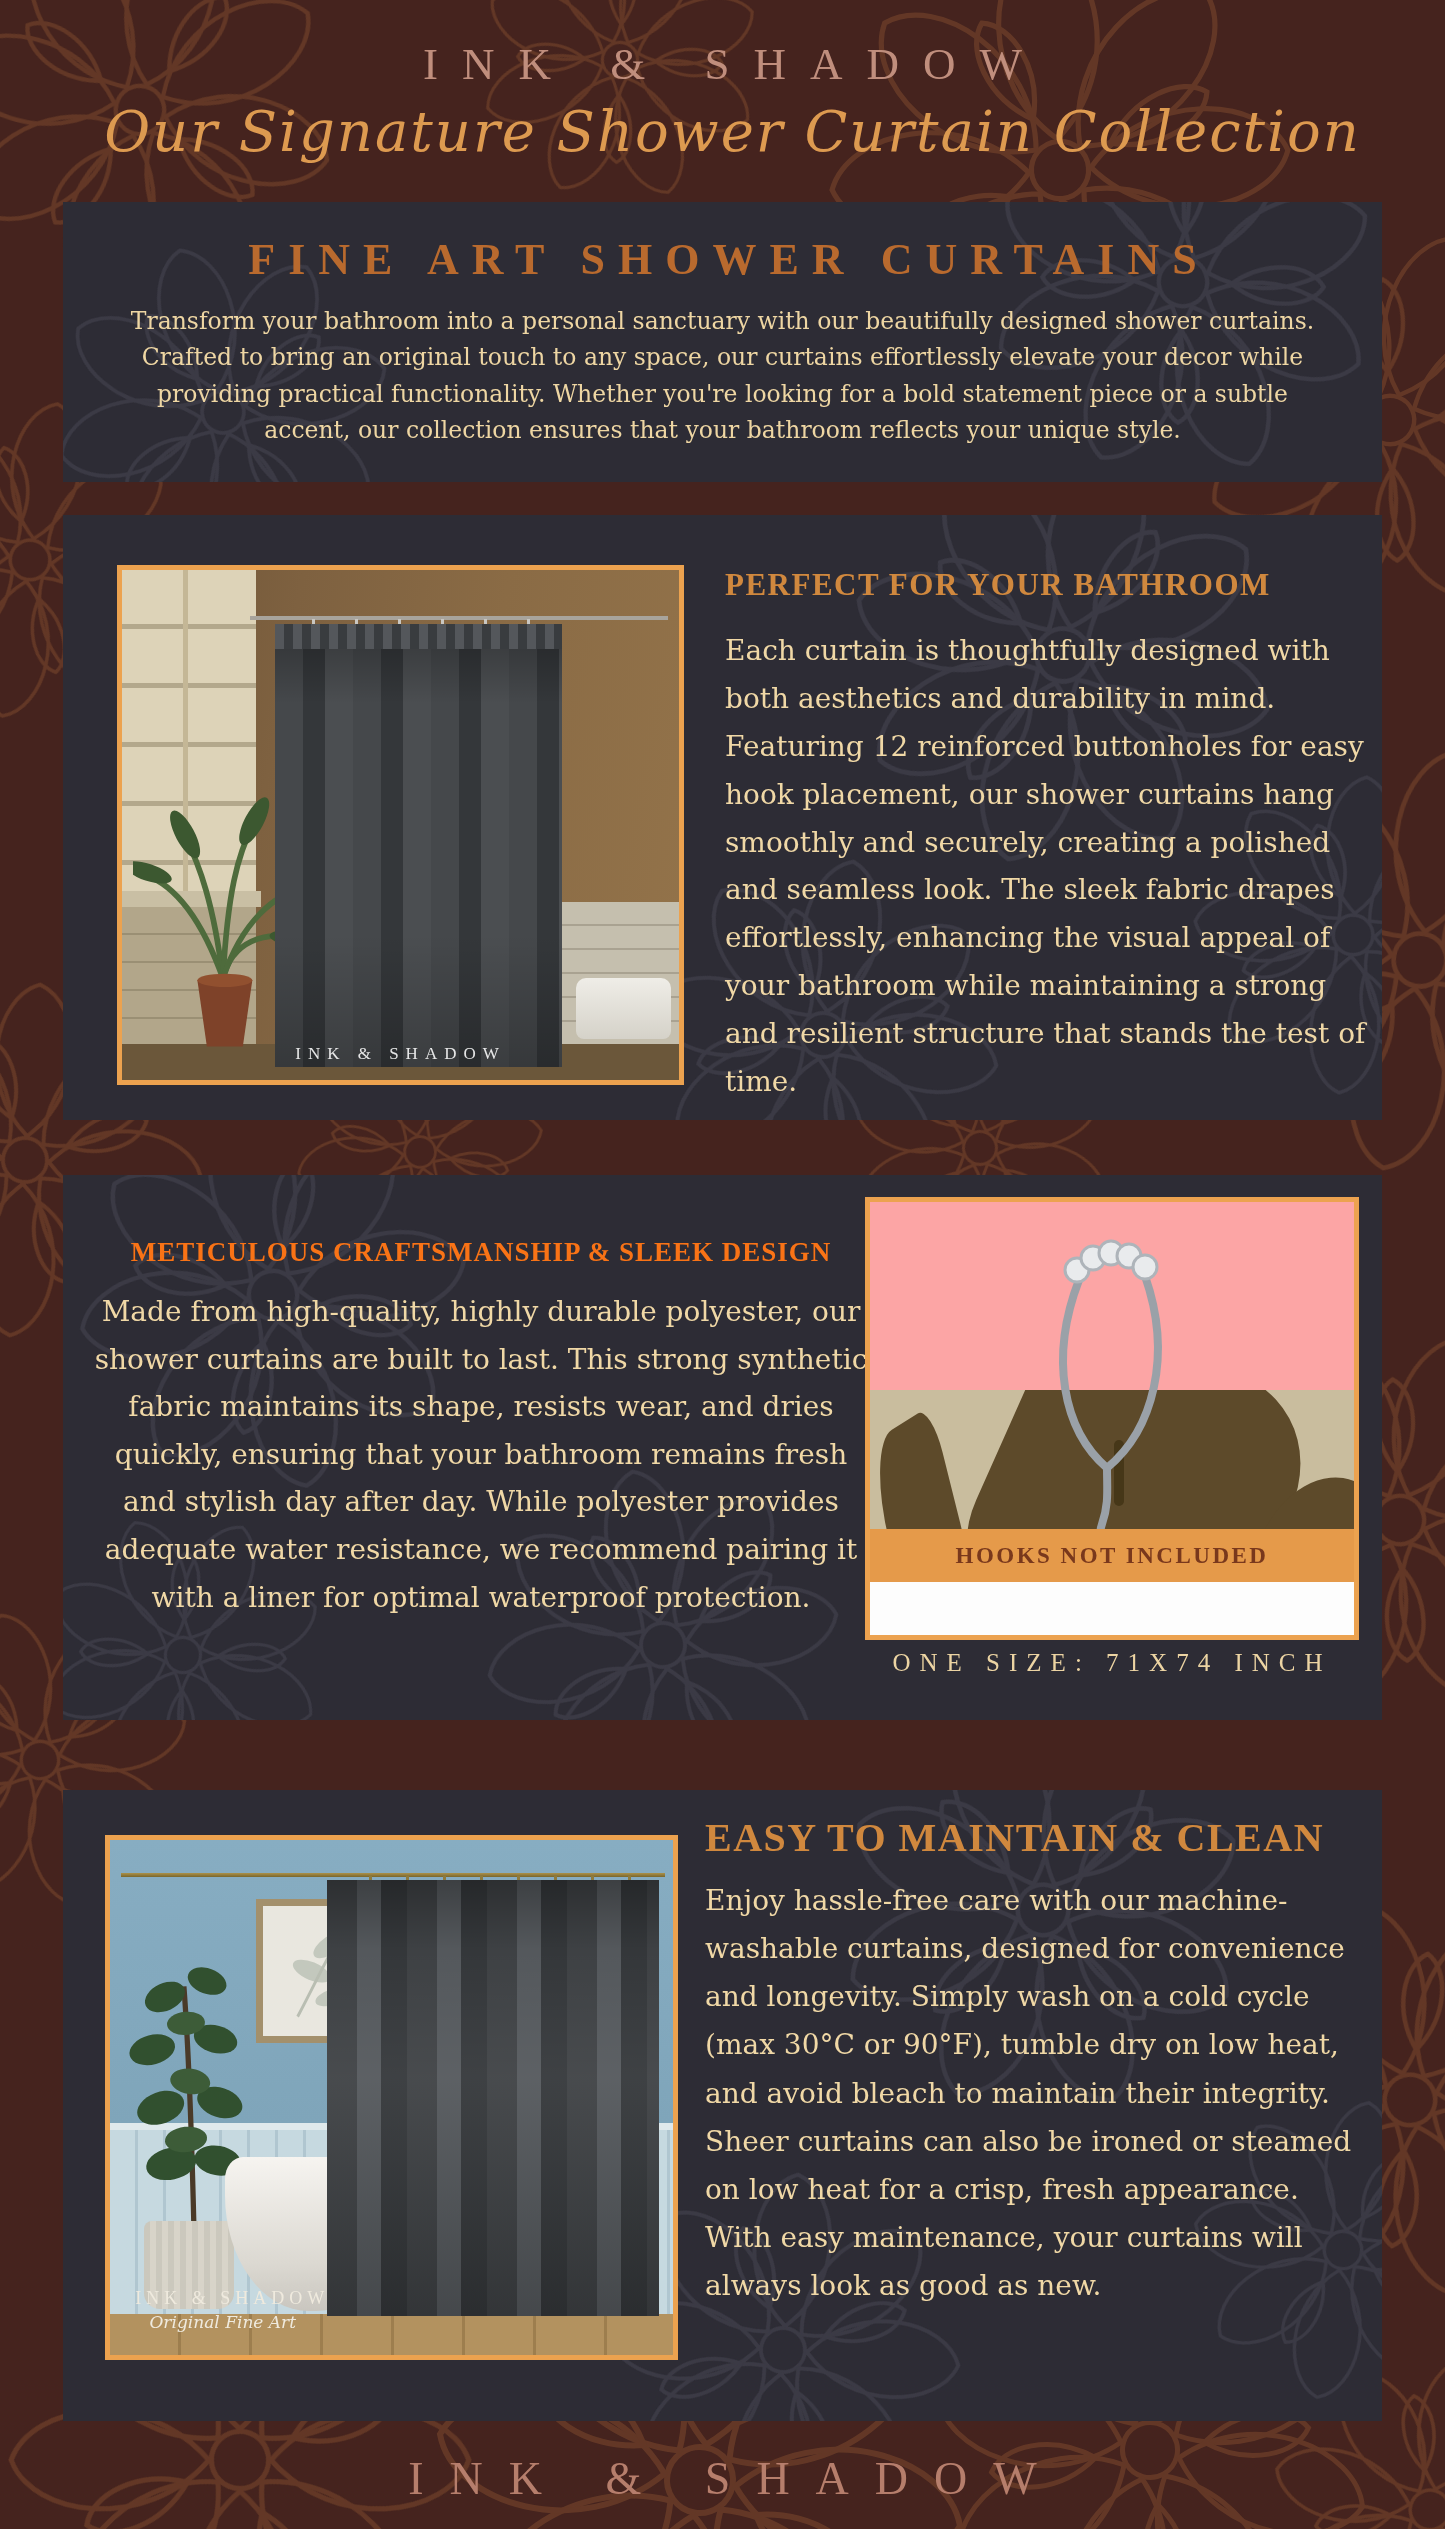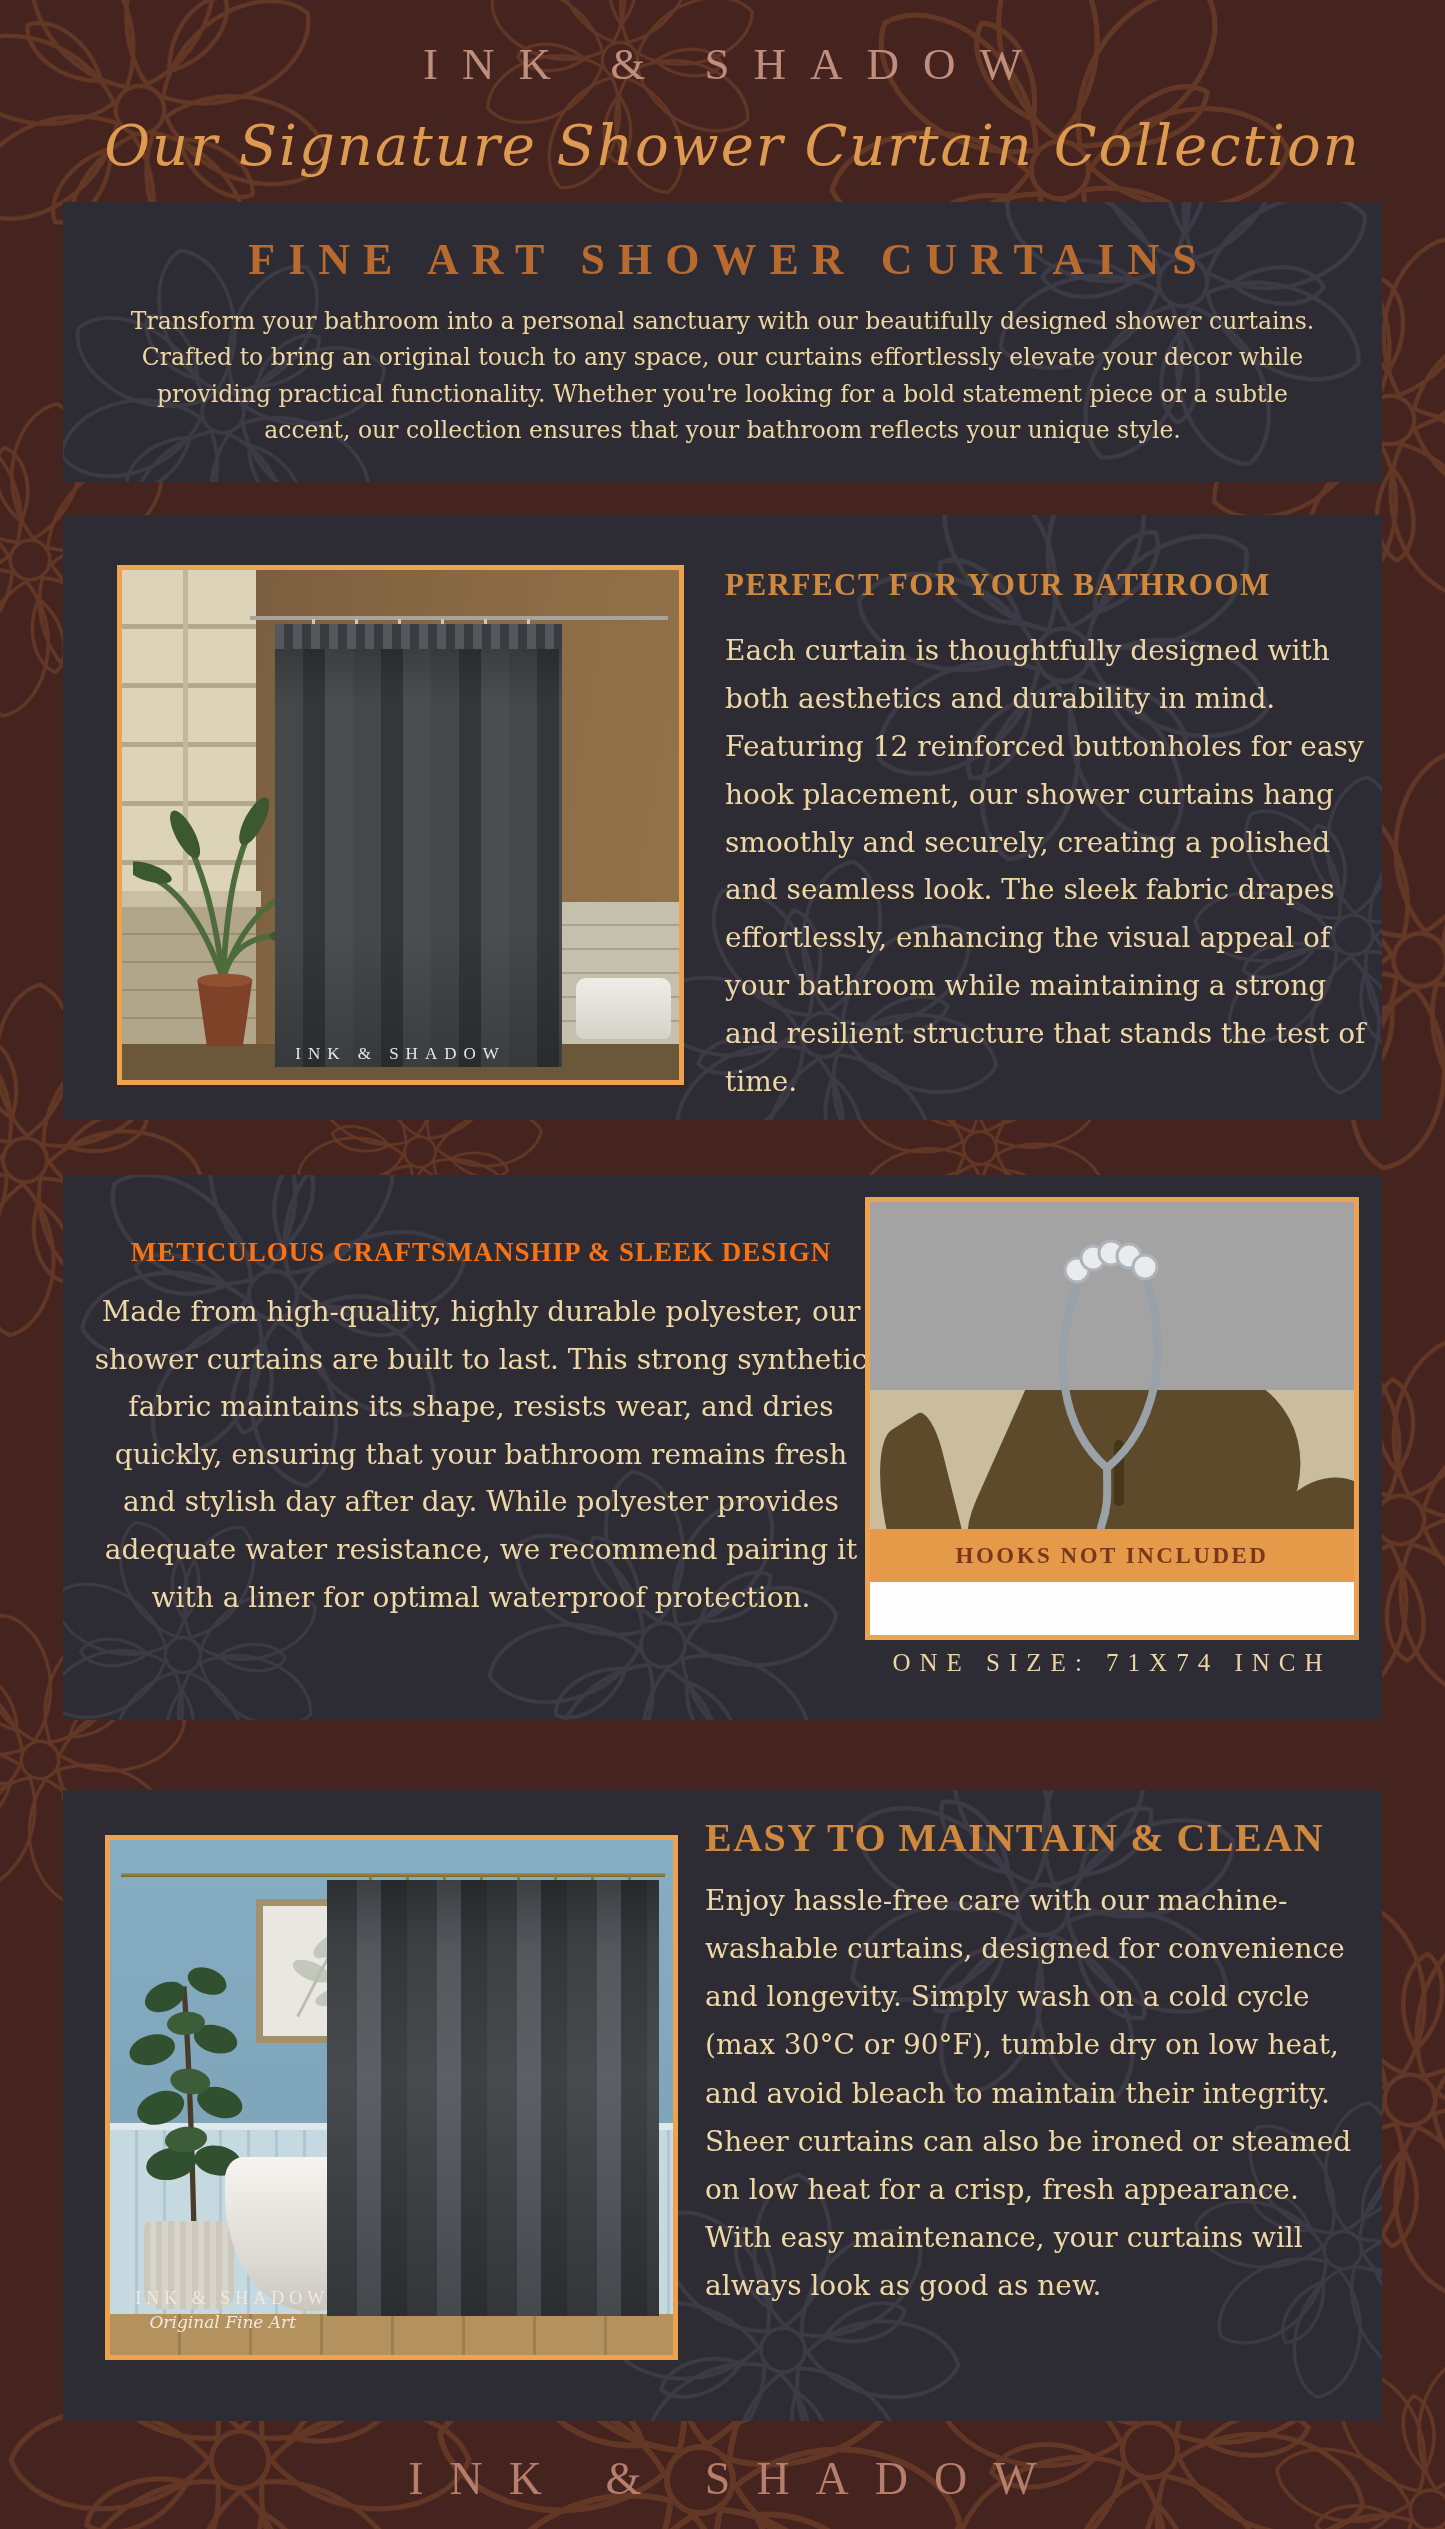--- a/index.html
+++ b/index.html
@@ -11,21 +11,21 @@
   }
   svg.bg-pattern { position:absolute; inset:0; width:100%; height:100%; z-index:0; }
   
   .brand-top {
     position:absolute; top:38px; left:0; width:100%; z-index:2;
     text-align:center; font-size:45px; font-weight:400;
     letter-spacing:24px; text-indent:24px; color:#c08e7d;
     font-family:"Liberation Serif","DejaVu Serif",serif;
   }
   .script-title {
-    position:absolute; top:113px; left:0; width:100%; z-index:2;
+    position:absolute; top:99px; left:0; width:100%; z-index:2;
     text-align:center; font-style:italic; font-size:56px; color:#dd9a50;
     font-family:"DejaVu Serif",serif; letter-spacing:2px;padding-left:20px;
   }
   
   .panel { position:absolute; left:63px; width:1319px; background:#2d2c35; z-index:1; overflow:hidden; }
   .panel svg.panel-pattern { position:absolute; inset:0; width:100%; height:100%; }
   .panel-intro  { top:202px;  height:280px; }
   .panel-bath   { top:515px;  height:605px; }
   .panel-craft  { top:1175px; height:545px; }
   .panel-care   { top:1790px; height:631px; }
@@ -88,21 +88,21 @@
   .p1-curtain-shade { position:absolute; inset:0;
     background:linear-gradient(180deg,rgba(0,0,0,.30) 0%,rgba(0,0,0,0) 18%,rgba(0,0,0,0) 70%,rgba(0,0,0,.22) 100%); }
   .p1-gather { position:absolute; left:27.5%; width:51.5%; top:10.5%; height:5%;
     background:repeating-linear-gradient(90deg,#54575b 0 9px,#393c3f 9px 18px); }
   .plant-svg { position:absolute; }
   .p1-mark { position:absolute; left:0; bottom:3.2%; width:100%; text-align:center;
     color:rgba(255,255,255,.88); font-size:17px; letter-spacing:7px;
     font-family:"Liberation Serif",serif; }
 
   
-  .p2-photo { position:relative; width:100%; height:380px; background:#a3a3a3; overflow:hidden; }
+  .p2-photo { position:relative; width:100%; height:380px; background:#fca5a5; overflow:hidden; }
   .p2-fabric { position:absolute; left:0; bottom:0; width:100%; height:192px; background:#c9bd9e; overflow:hidden; }
   .p2-blotch1 { position:absolute; left:24%; top:-18%; width:62%; height:150%; background:#5d4a2a;
     transform:rotate(10deg) skewX(-14deg); border-radius:12% 45% 18% 40%; }
   .p2-blotch2 { position:absolute; left:4%; top:20%; width:16%; height:120%; background:#5d4a2a;
     transform:rotate(-32deg) skewX(-18deg); border-radius:40% 20% 50% 30%; }
   .p2-blotch3 { position:absolute; right:-6%; top:44%; width:26%; height:90%; background:#5d4a2a;
     transform:rotate(24deg); border-radius:50% 15% 40% 25%; }
   .p2-seam { position:absolute; left:0; bottom:16%; width:100%; height:2px; background:rgba(90,70,40,.55); }
   .p2-hole { position:absolute; left:50.5%; top:26%; width:10px; height:66px; background:#463718; border-radius:5px; }
   .hook-svg { position:absolute; left:50%; top:16px; transform:translateX(-50%); }

